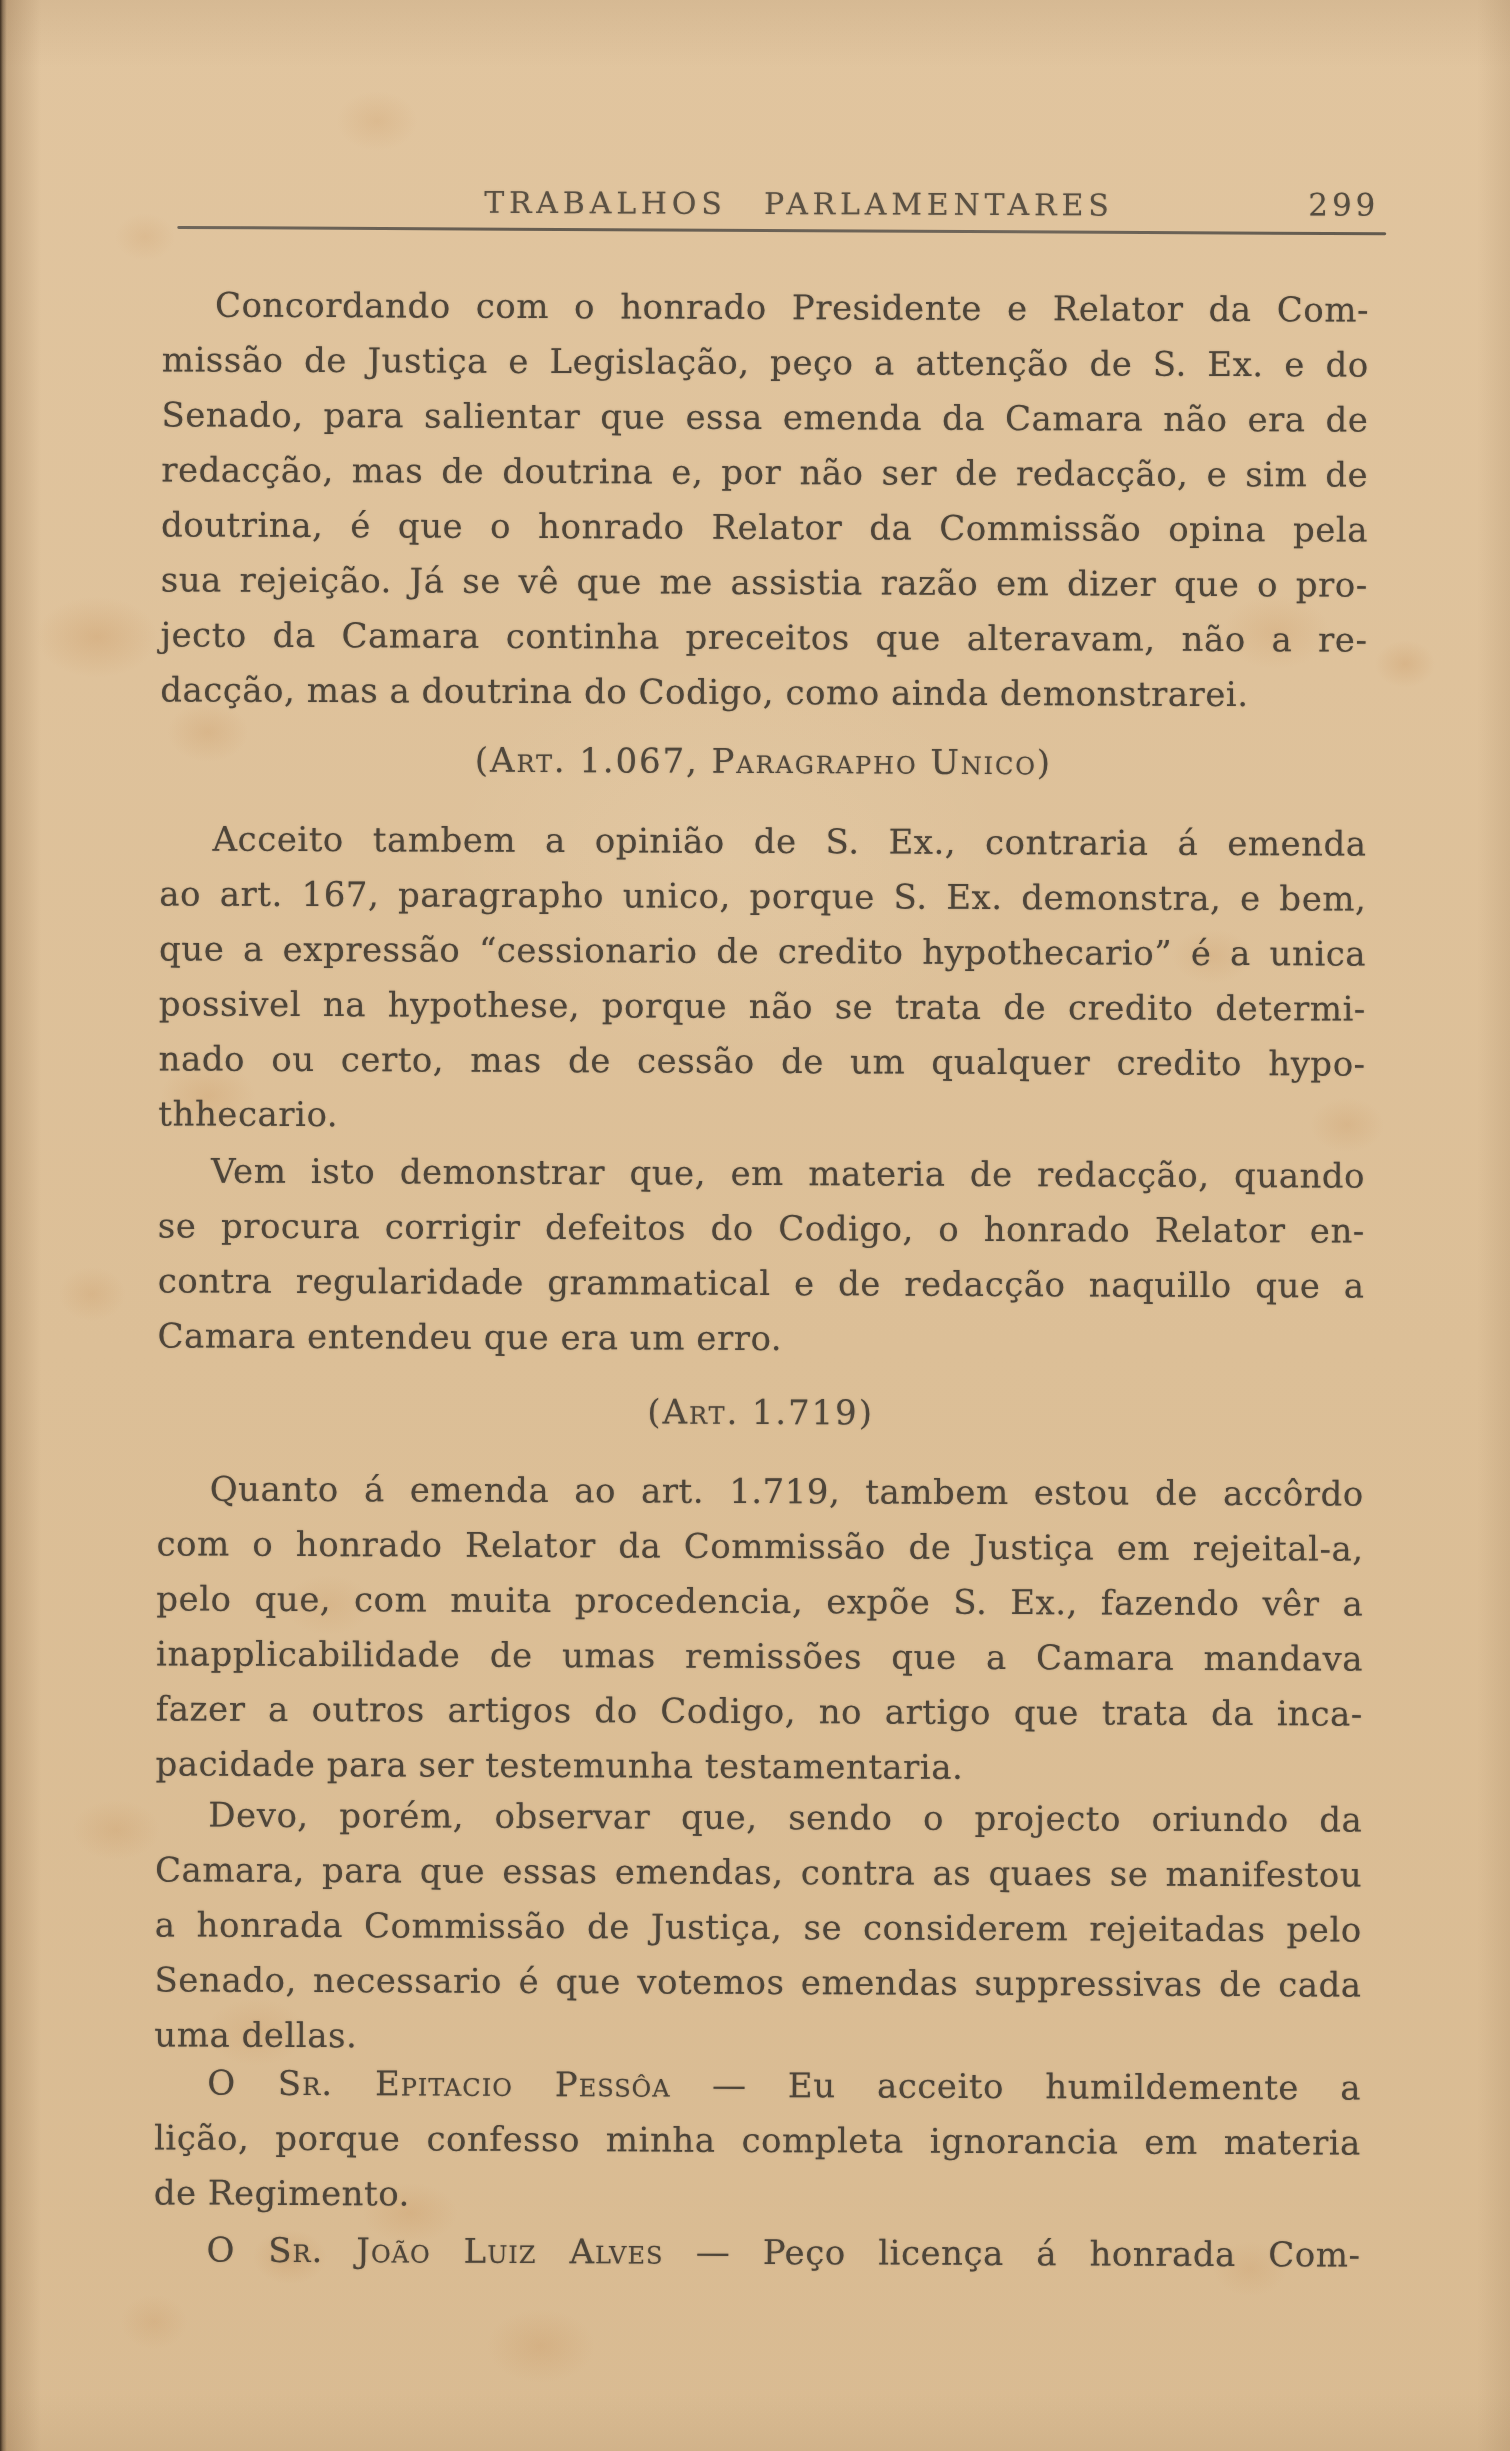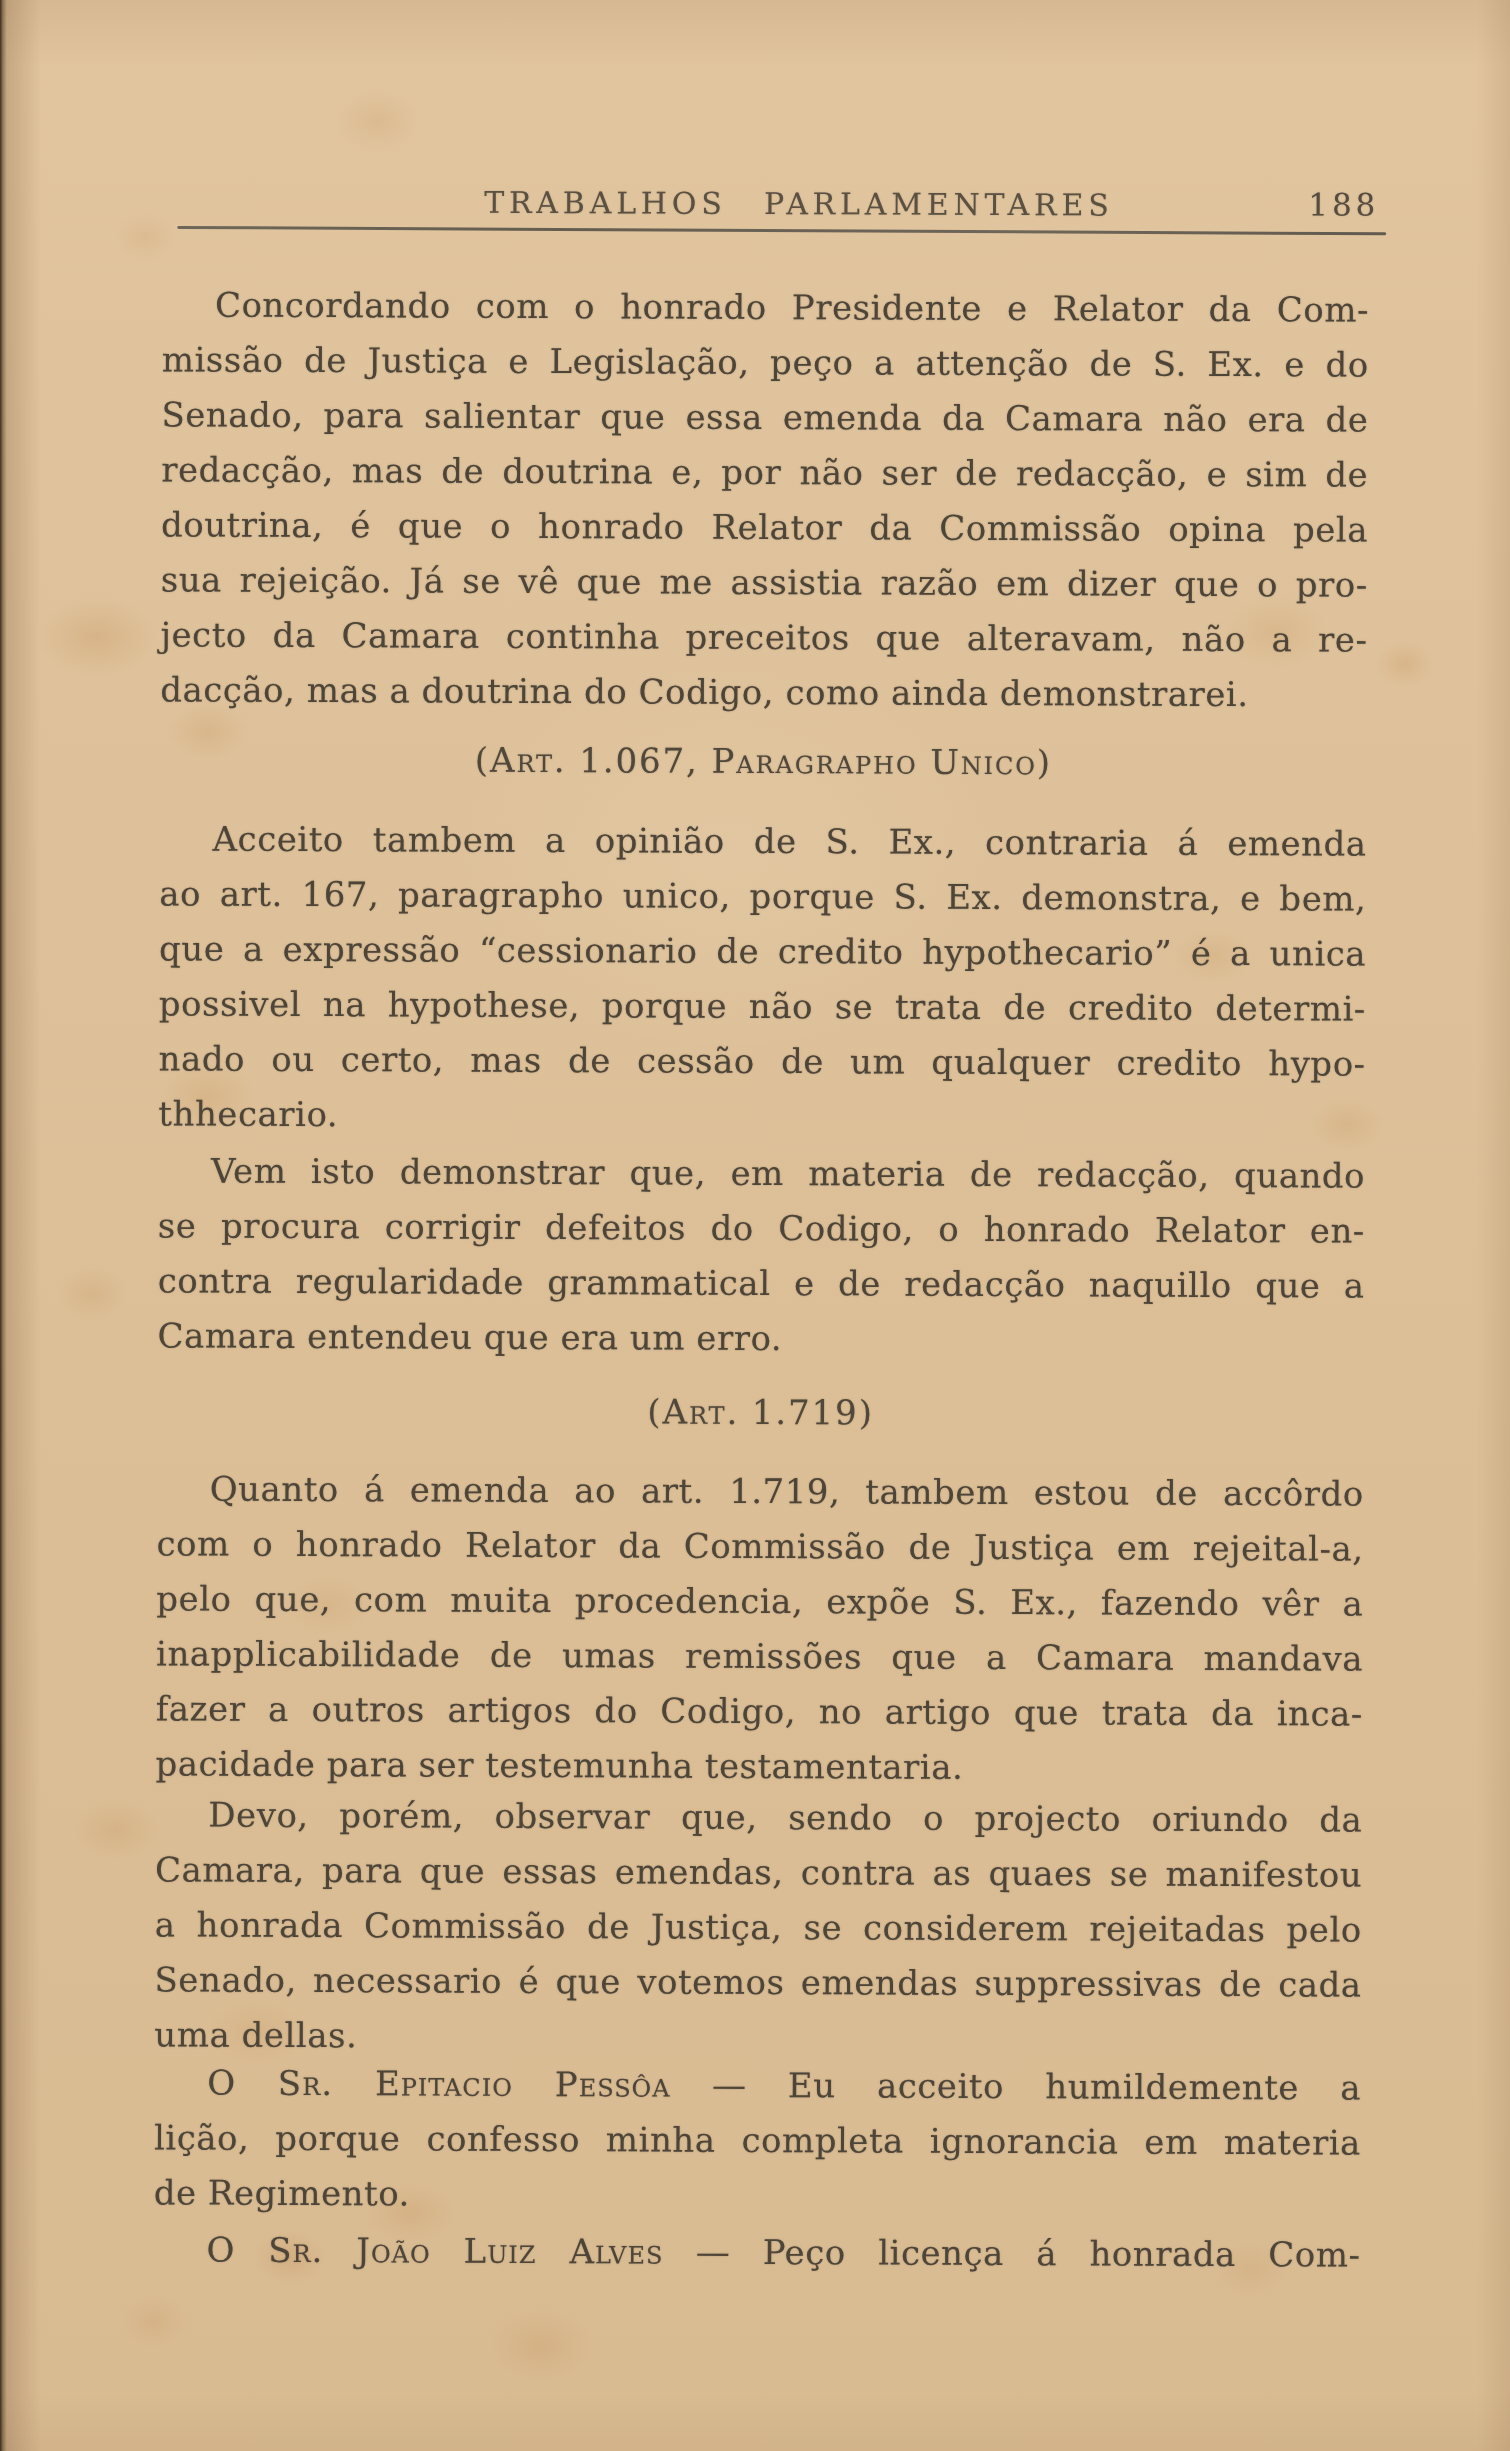--- a/index.html
+++ b/index.html
@@ -71,21 +71,21 @@
   }
   .sc{font-variant:small-caps;letter-spacing:1px;}
 </style>
 </head>
 <body>
 
 <div class="page">
   <div class="scan">
 
     <div class="running-title">TRABALHOS PARLAMENTARES</div>
-    <div class="pageno">188</div>
+    <div class="pageno">299</div>
     <div class="rule"></div>
 
     <div class="para" style="top:280px">
       <div class="line indent">Concordando com o honrado Presidente e Relator da Com-</div>
       <div class="line">missão de Justiça e Legislação, peço a attenção de S. Ex. e do</div>
       <div class="line">Senado, para salientar que essa emenda da Camara não era de</div>
       <div class="line">redacção, mas de doutrina e, por não ser de redacção, e sim de</div>
       <div class="line">doutrina, é que o honrado Relator da Commissão opina pela</div>
       <div class="line">sua rejeição. Já se vê que me assistia razão em dizer que o pro-</div>
       <div class="line">jecto da Camara continha preceitos que alteravam, não a re-</div>

